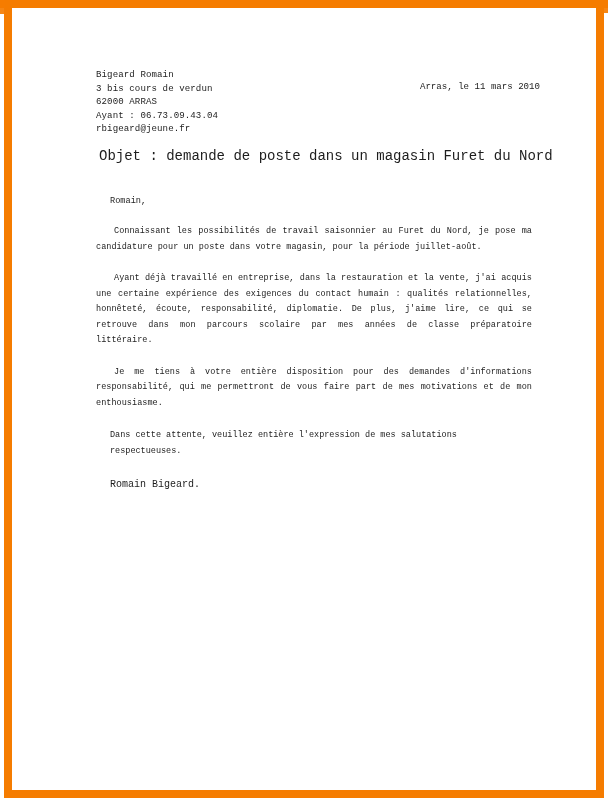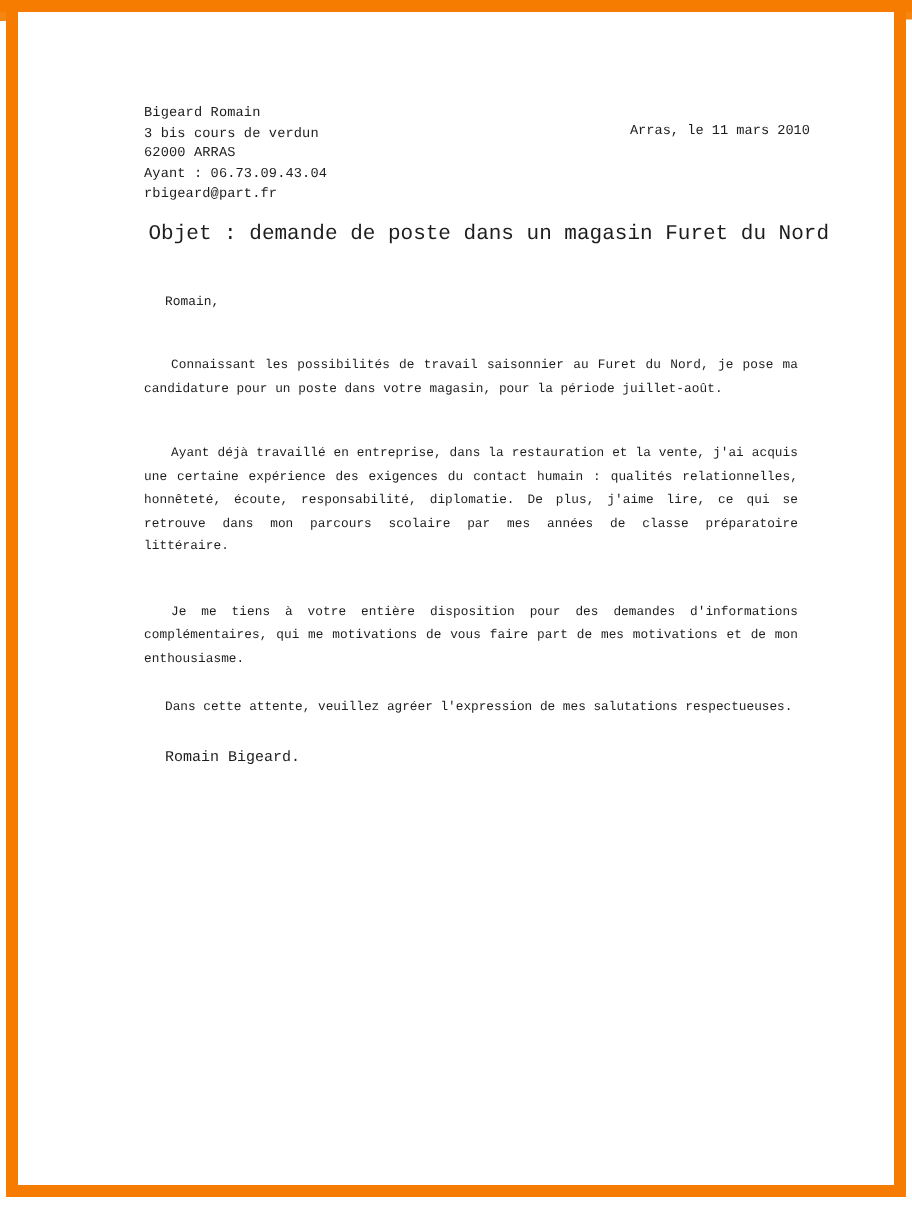--- a/index.html
+++ b/index.html
@@ -117,21 +117,21 @@
   .salutation {
     margin-top: 32px;
     margin-left: 14px;
     font-size: 8.6px;
     line-height: 13px;
     color: #1d1d1d;
   }
 
   
   .para {
-    margin-top: 28px;
+    margin-top: 16px;
     font-size: 8.5px;
     line-height: 15.5px;
     color: #1d1d1d;
     text-align: justify;
     text-indent: 18px;
     letter-spacing: .005em;
     hyphens: none;
   }
 
   .closing {
@@ -164,33 +164,33 @@
 
   <div class="sheet">
     <div class="letter">
 
       <div class="head-row">
         <div class="sender">
           <div>Bigeard Romain</div>
           <div>3 bis cours de verdun</div>
           <div>62000 ARRAS</div>
           <div>Ayant : 06.73.09.43.04</div>
-          <div>rbigeard@part.fr</div>
+          <div>rbigeard@jeune.fr</div>
         </div>
         <div class="date">Arras, le 11 mars 2010</div>
       </div>
 
       <div class="subject">Objet : demande de poste dans un magasin Furet du Nord</div>
 
       <div class="salutation">Romain,</div>
 
       <div class="para">Connaissant les possibilités de travail saisonnier au Furet du Nord, je pose ma candidature pour un poste dans votre magasin, pour la période juillet-août.</div>
       <div class="para">Ayant déjà travaillé en entreprise, dans la restauration et la vente, j'ai acquis une certaine expérience des exigences du contact humain : qualités relationnelles, honnêteté, écoute, responsabilité, diplomatie. De plus, j'aime lire, ce qui se retrouve dans mon parcours scolaire par mes années de classe préparatoire littéraire.</div>
-      <div class="para">Je me tiens à votre entière disposition pour des demandes d'informations complémentaires, qui me motivations de vous faire part de mes motivations et de mon enthousiasme.</div>
+      <div class="para">Je me tiens à votre entière disposition pour des demandes d'informations responsabilité, qui me permettront de vous faire part de mes motivations et de mon enthousiasme.</div>
 
-      <div class="closing">Dans cette attente, veuillez agréer l'expression de mes salutations respectueuses.</div>
+      <div class="closing">Dans cette attente, veuillez entière l'expression de mes salutations respectueuses.</div>
 
       <div class="signature">Romain Bigeard.</div>
 
     </div>
   </div>
 
 </div>
 
 </body></html>

